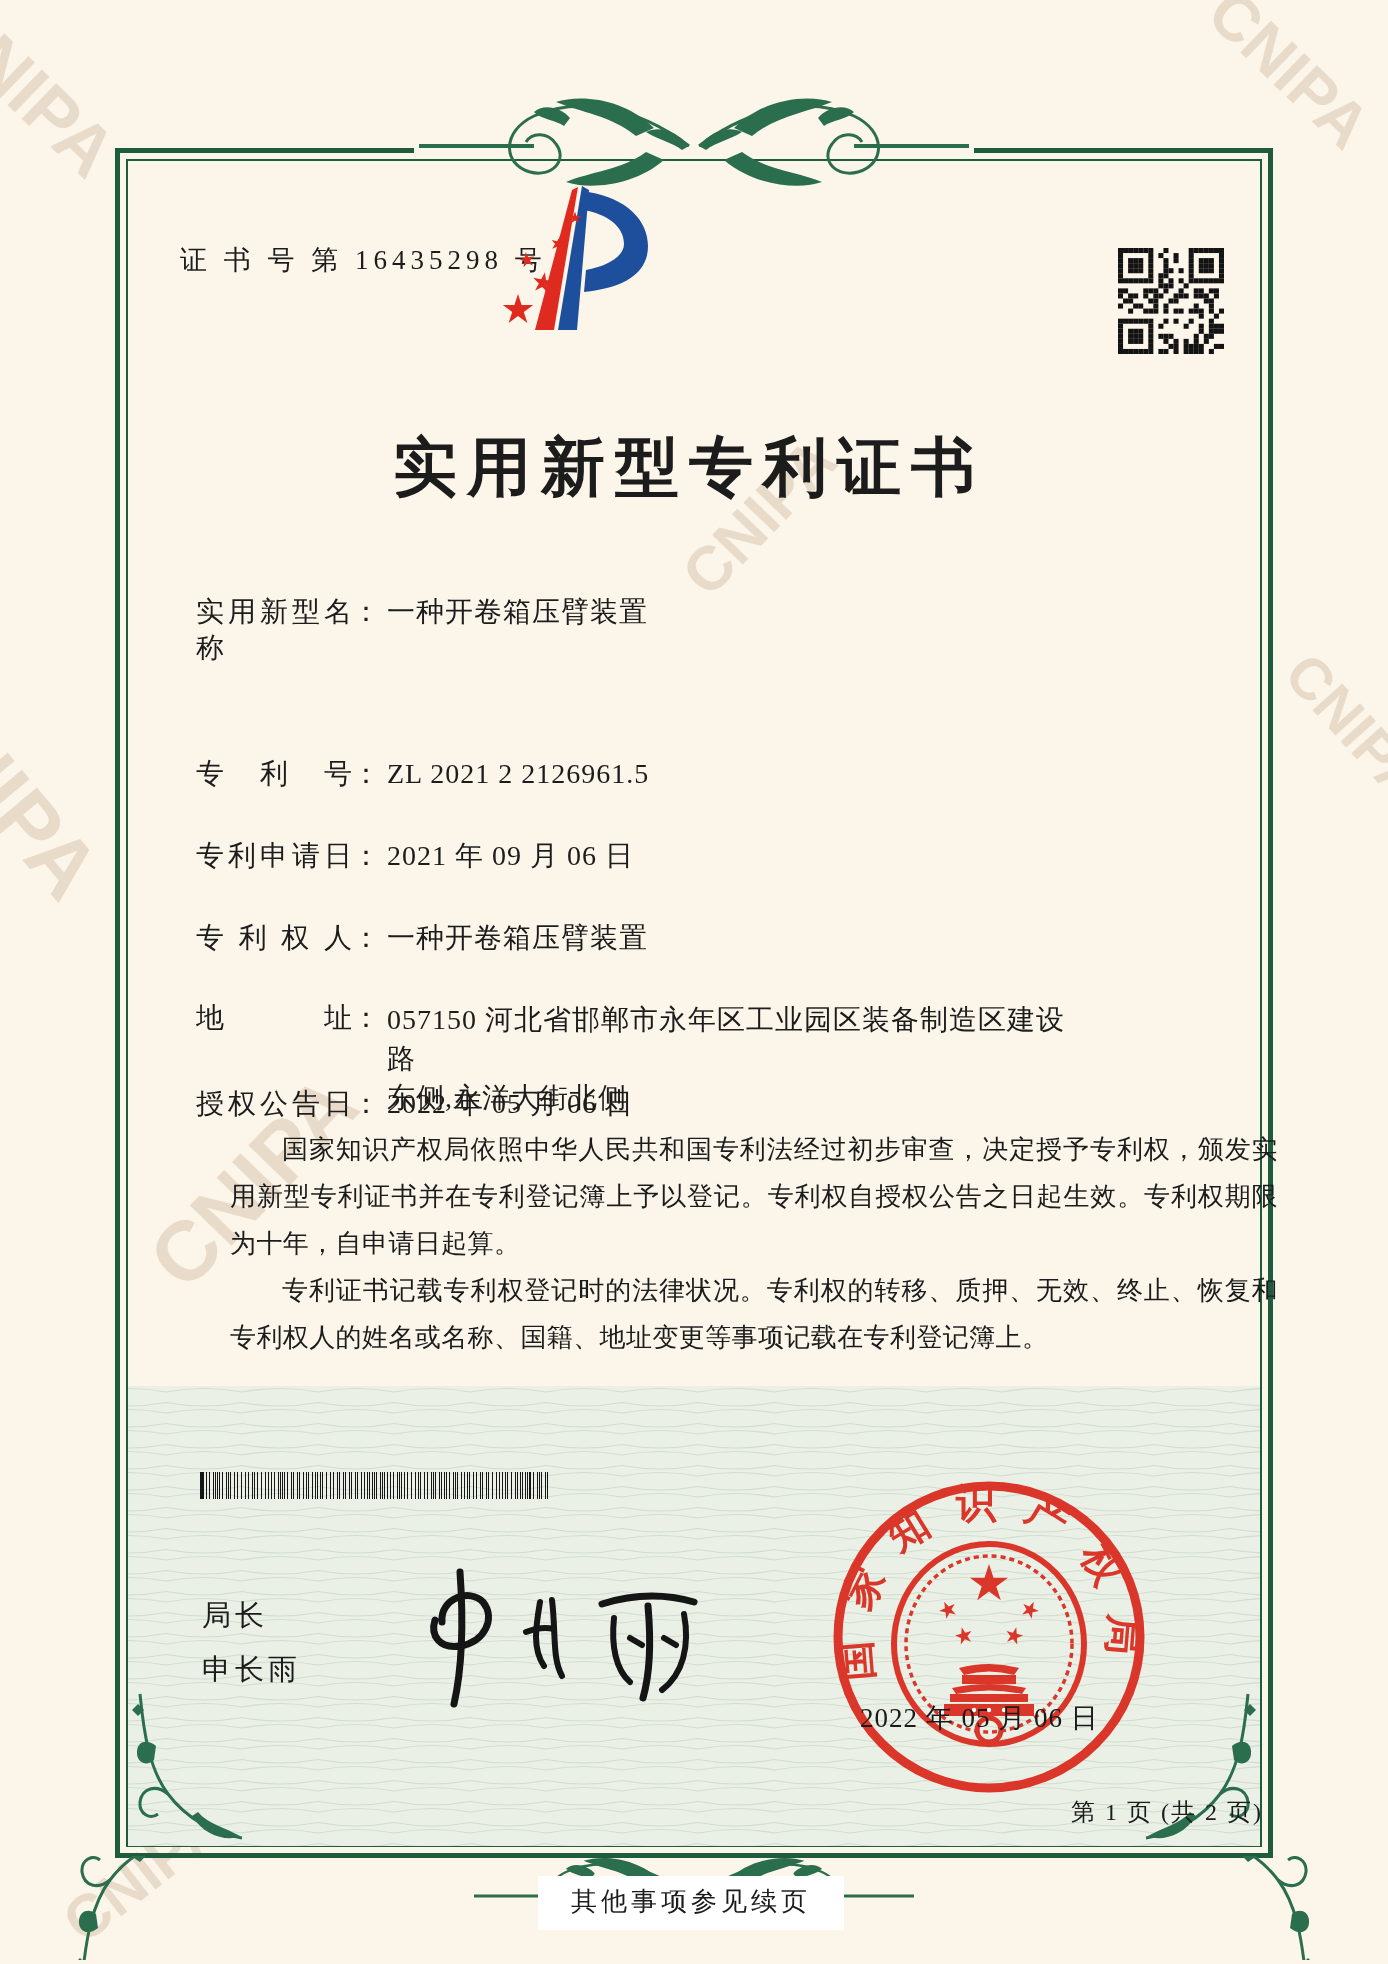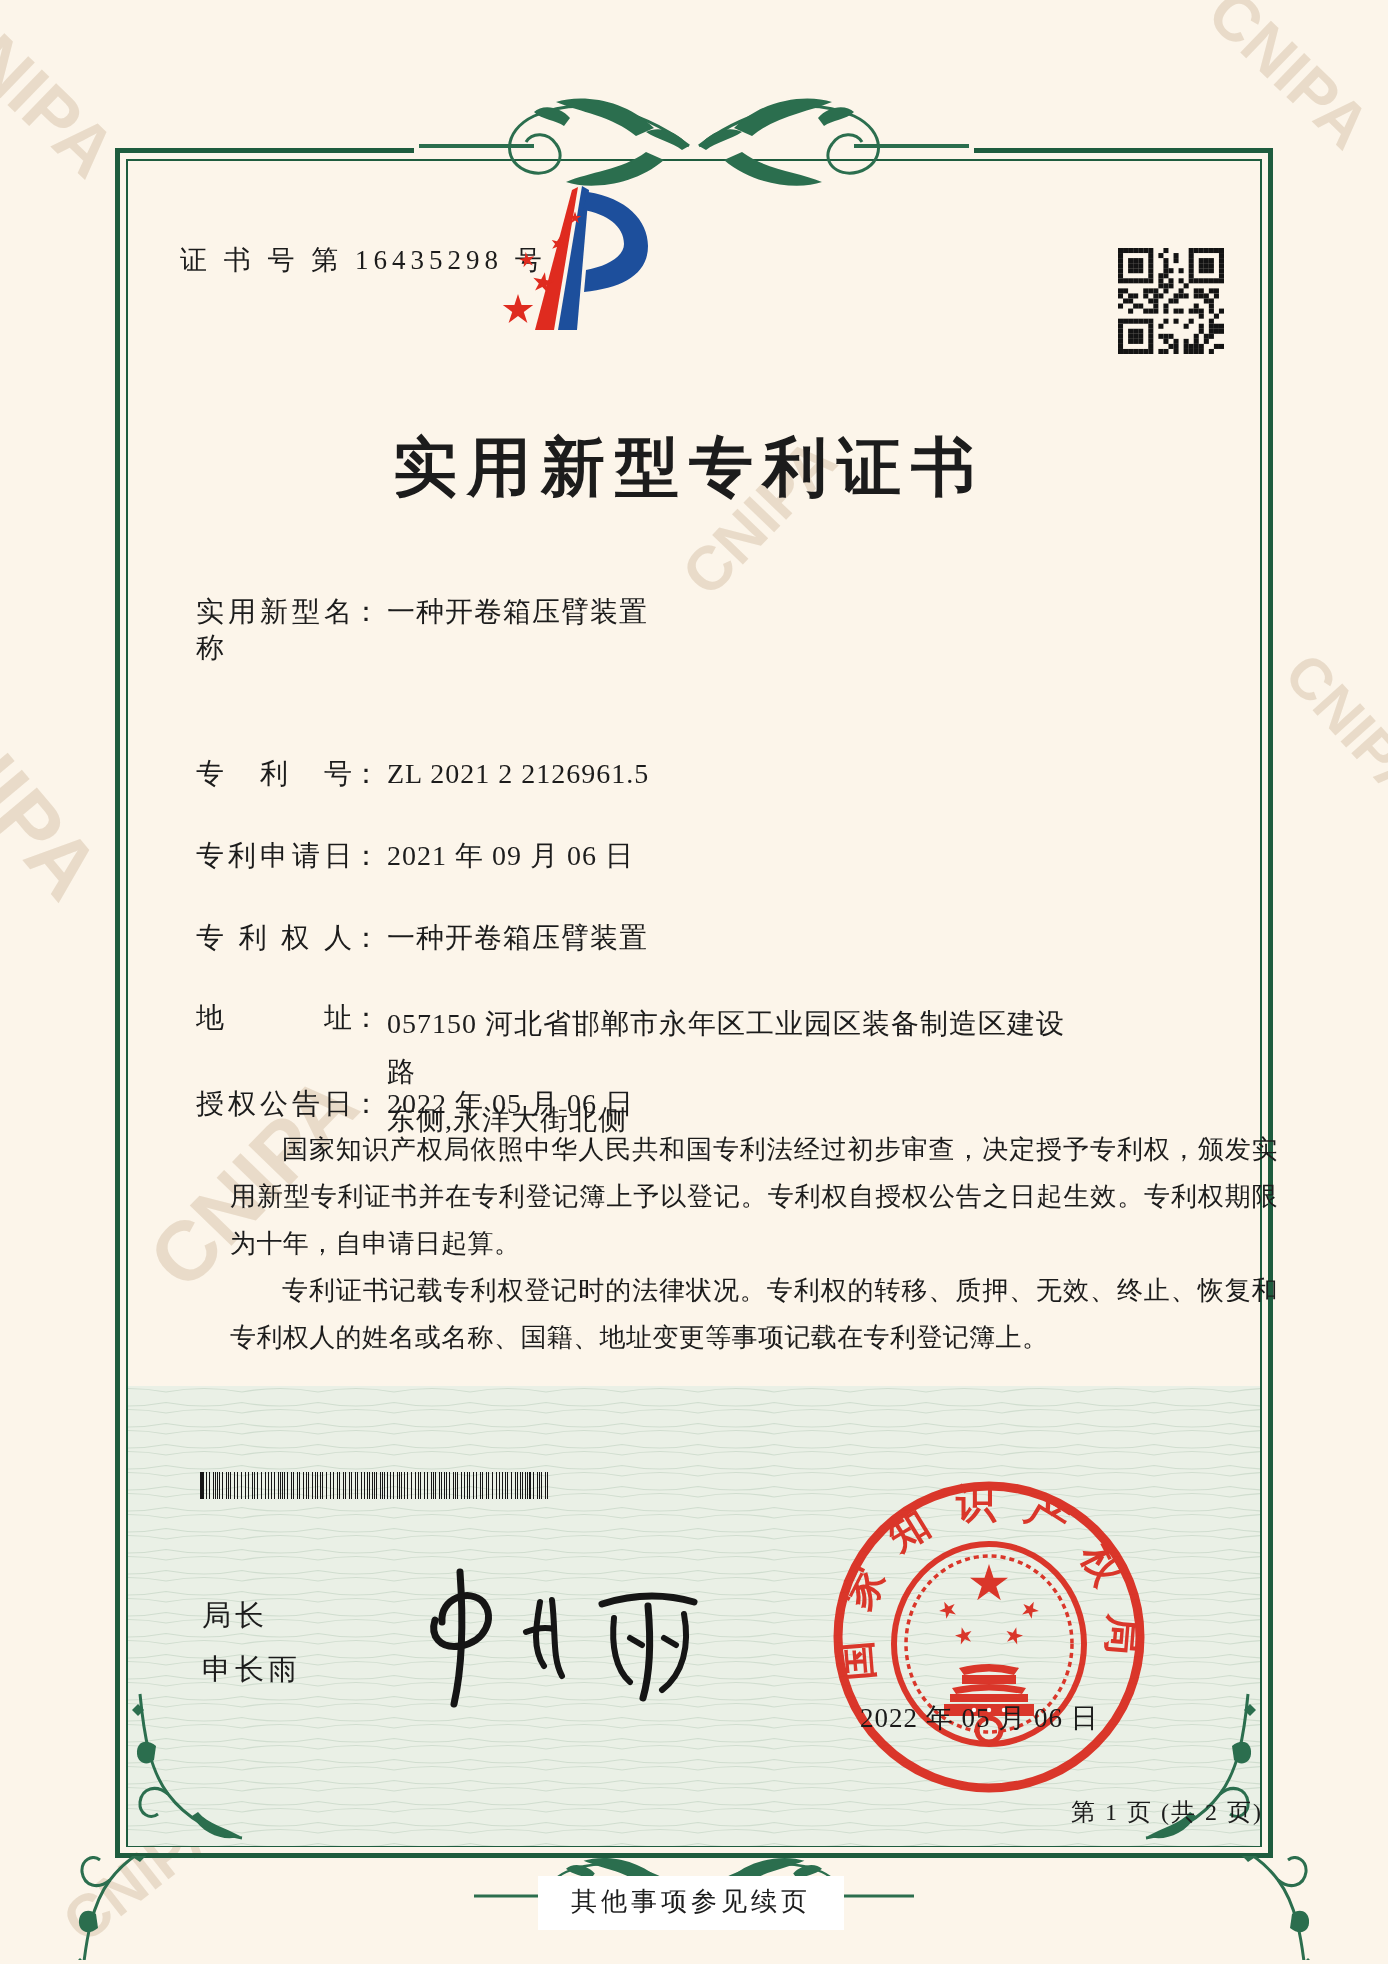--- a/index.html
+++ b/index.html
@@ -22,21 +22,21 @@
   .cert-no{position:absolute;left:180px;top:242px;font-size:27px;letter-spacing:5px;z-index:3;}
   .logo{position:absolute;left:480px;top:182px;width:185px;height:150px;z-index:3;}
   .qr{position:absolute;left:1118px;top:248px;width:106px;height:106px;z-index:3;}
   .title{position:absolute;left:115px;top:424px;width:1148px;text-align:center;
     font-size:64px;font-weight:bold;letter-spacing:10px;z-index:3;}
   
   .frow{position:absolute;left:196px;width:1060px;font-size:28px;z-index:3;line-height:36px;}
   .flabel{display:inline-block;width:156px;text-align:justify;text-align-last:justify;vertical-align:top;}
   .fcolon{vertical-align:top;}
   .fvalue{vertical-align:top;letter-spacing:1px;}
-  .fvalue-block{display:inline-block;width:700px;vertical-align:top;letter-spacing:1px;line-height:48px;}
+  .fvalue-block{display:inline-block;width:700px;vertical-align:top;letter-spacing:1px;line-height:39px;}
   .grant-right{position:absolute;left:524px;top:0;}
   
   .body-text{position:absolute;left:198px;top:1126px;width:1048px;z-index:3;
     font-size:26px;line-height:47px;text-align:justify;letter-spacing:.4px;margin-left:32px;}
   .body-text p{margin:0;text-indent:2em;}
   
   .barcode{position:absolute;left:200px;top:1472px;z-index:3;}
   .sig-title{position:absolute;left:202px;top:1596px;font-size:29px;letter-spacing:4px;z-index:3;font-family:"Liberation Sans",sans-serif;}
   .sig-name{position:absolute;left:202px;top:1650px;font-size:29px;letter-spacing:4px;z-index:3;font-family:"Liberation Sans",sans-serif;}
   .signature{position:absolute;left:390px;top:1552px;width:340px;height:168px;z-index:4;}

